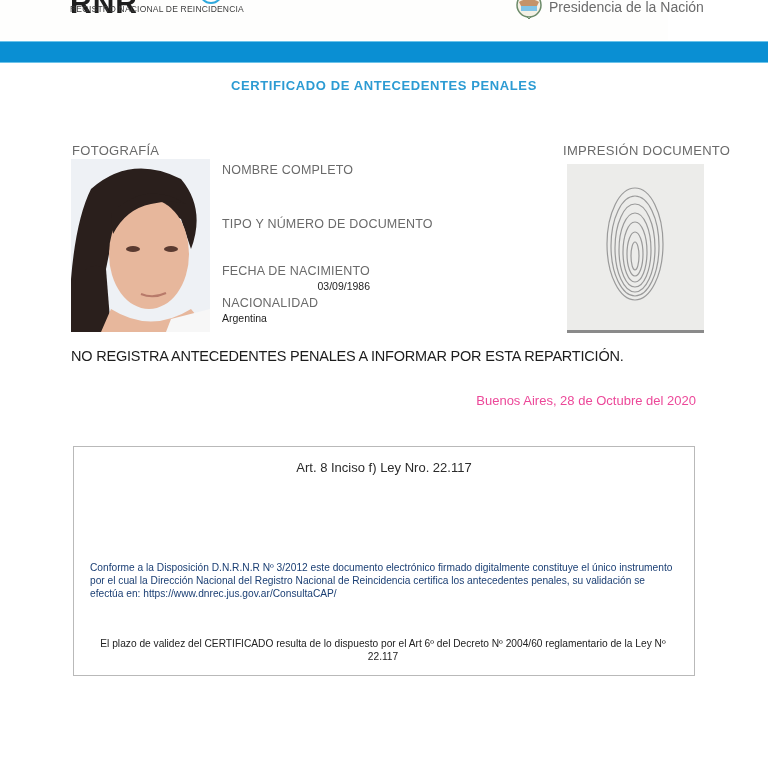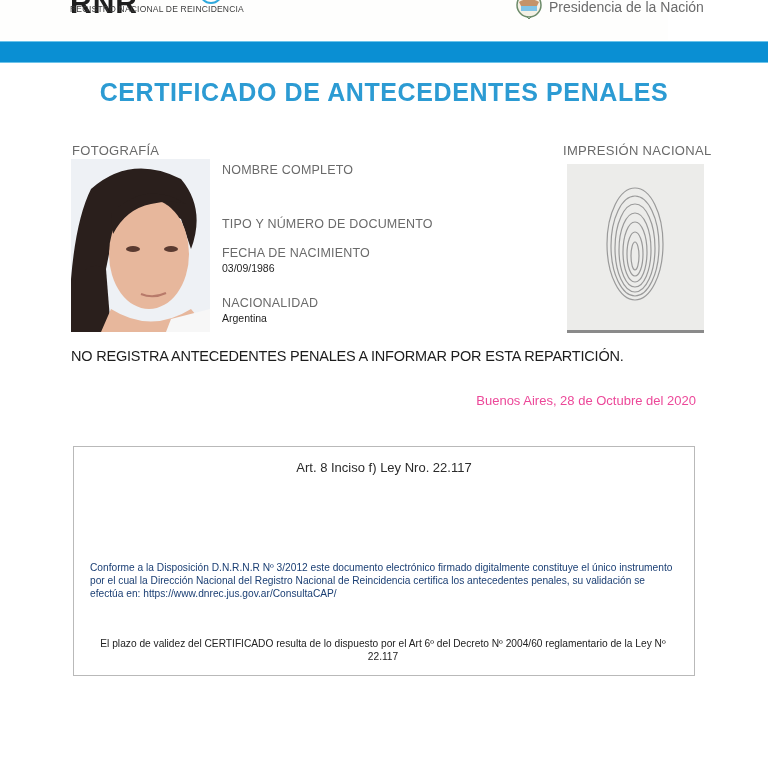--- a/index.html
+++ b/index.html
@@ -9,35 +9,35 @@
     .rnr-logo { position: absolute; left: 70px; top: -12px; width: 170px; height: 36px; }
     .rnr-letters { position: absolute; left: 0; top: 0; font-family: "Liberation Sans", sans-serif; font-weight: 900; font-size: 30px; line-height: 30px; color: #1e1e1e; letter-spacing: 1px; }
     .rnr-waves { position: absolute; left: 126px; top: 2px; width: 30px; height: 20px; }
     .rnr-sub { position: absolute; left: 70px; top: 4px; font-size: 8.5px; font-weight: normal; color: #3c3c3c; letter-spacing: 0.2px; white-space: nowrap; }
 
     .pres-logo { position: absolute; left: 513px; top: -6px; width: 32px; height: 26px; }
     .pres-text { position: absolute; left: 549px; top: -1px; font-size: 14px; color: #6b6b6b; white-space: nowrap; }
 
     .blue-bar { position: absolute; left: 0; top: 41px; width: 768px; height: 20px; background: #0a8fd3; border-top: 1px solid #6cc3ea; border-bottom: 1px solid #6cc3ea; }
 
-    .title { position: absolute; left: 0; top: 78px; width: 768px; text-align: center; font-size: 25px; font-weight: bold; color: #2c9bd3; letter-spacing: 0.6px; }
+    .title { position: absolute; left: 0; top: 78px; width: 768px; text-align: center; font-size: 13px; font-weight: bold; color: #2c9bd3; letter-spacing: 0.6px; }
 
     .label-light { color: #6a6a6a; font-size: 13px; letter-spacing: 0.3px; }
     .photo-label { position: absolute; left: 72px; top: 143px; }
     .finger-label { position: absolute; left: 563px; top: 143px; }
 
     .photo { position: absolute; left: 71px; top: 159px; width: 139px; height: 173px; overflow: hidden; background: linear-gradient(180deg, #f3f5f8 0%, #eef0f4 100%); }
     .fingerprint-box { position: absolute; left: 567px; top: 164px; width: 137px; height: 166px; background: #ececea; border-bottom: 3px solid #8a8a8a; }
 
     .field { position: absolute; left: 222px; }
     .field-label { font-size: 12.5px; color: #6a6a6a; letter-spacing: 0.2px; white-space: nowrap; }
     .field-value { font-size: 10.5px; color: #1e1e1e; margin-top: 2px; white-space: nowrap; }
     .f-nombre { top: 163px; text-align: center; }
     .f-doc { top: 209px; margin-top: 8px; }
-    .f-nac { top: 246px; }
+    .f-nac { top: 264px; text-align: right; }
     .f-nacion { top: 296px; }
 
     .statement { position: absolute; left: 71px; top: 348px; font-size: 14.5px; color: #1d1d1d; white-space: nowrap; letter-spacing: -0.2px; }
     .place-date { position: absolute; right: 72px; top: 393px; font-size: 13px; color: #ec4899; white-space: nowrap; }
 
     .legal-box { position: absolute; left: 73px; top: 446px; width: 622px; height: 230px; border: 1.5px solid #b9b9b9; box-sizing: border-box; }
     .legal-heading { position: absolute; left: 0; top: 13px; width: 100%; text-align: center; font-size: 13px; color: #2b2b2b; }
     .legal-p { position: absolute; left: 16px; width: 590px; font-size: 10.2px; line-height: 13px; color: #1b3f74; }
     .p1 { top: 56px; }
     .p2 { top: 114px; }
@@ -64,21 +64,21 @@
     <path d="M13 22 L16 25 L19 22" fill="none" stroke="#6c8b6a" stroke-width="1"></path>
   </svg>
   <span class="pres-text">Presidencia de la Nación</span>
 </div>
 
 <div class="blue-bar"></div>
 
 <div class="title">CERTIFICADO DE ANTECEDENTES PENALES</div>
 
 <span class="label-light photo-label">FOTOGRAFÍA</span>
-<span class="label-light finger-label">IMPRESIÓN NACIONAL</span>
+<span class="label-light finger-label">IMPRESIÓN DOCUMENTO</span>
 
 <div class="photo">
   <svg width="139" height="173" viewBox="0 0 139 173">
     <rect width="139" height="173" fill="#eef1f5"></rect>
     <path d="M20 30 Q60 -5 110 20 Q135 50 120 90 L110 60 Q80 45 45 60 L35 110 Q10 150 5 173 L0 173 L0 120 Q5 60 20 30 Z" fill="#2a1f1c"></path>
     <ellipse cx="78" cy="95" rx="40" ry="55" fill="#e7b79c"></ellipse>
     <path d="M40 55 Q75 20 115 45 Q100 40 80 45 Q55 50 42 75 Z" fill="#2a1f1c"></path>
     <path d="M5 120 Q20 100 35 110 L40 173 L0 173 Z" fill="#2a1f1c"></path>
     <ellipse cx="62" cy="90" rx="7" ry="3" fill="#5a3a30"></ellipse>
     <ellipse cx="100" cy="90" rx="7" ry="3" fill="#5a3a30"></ellipse>

